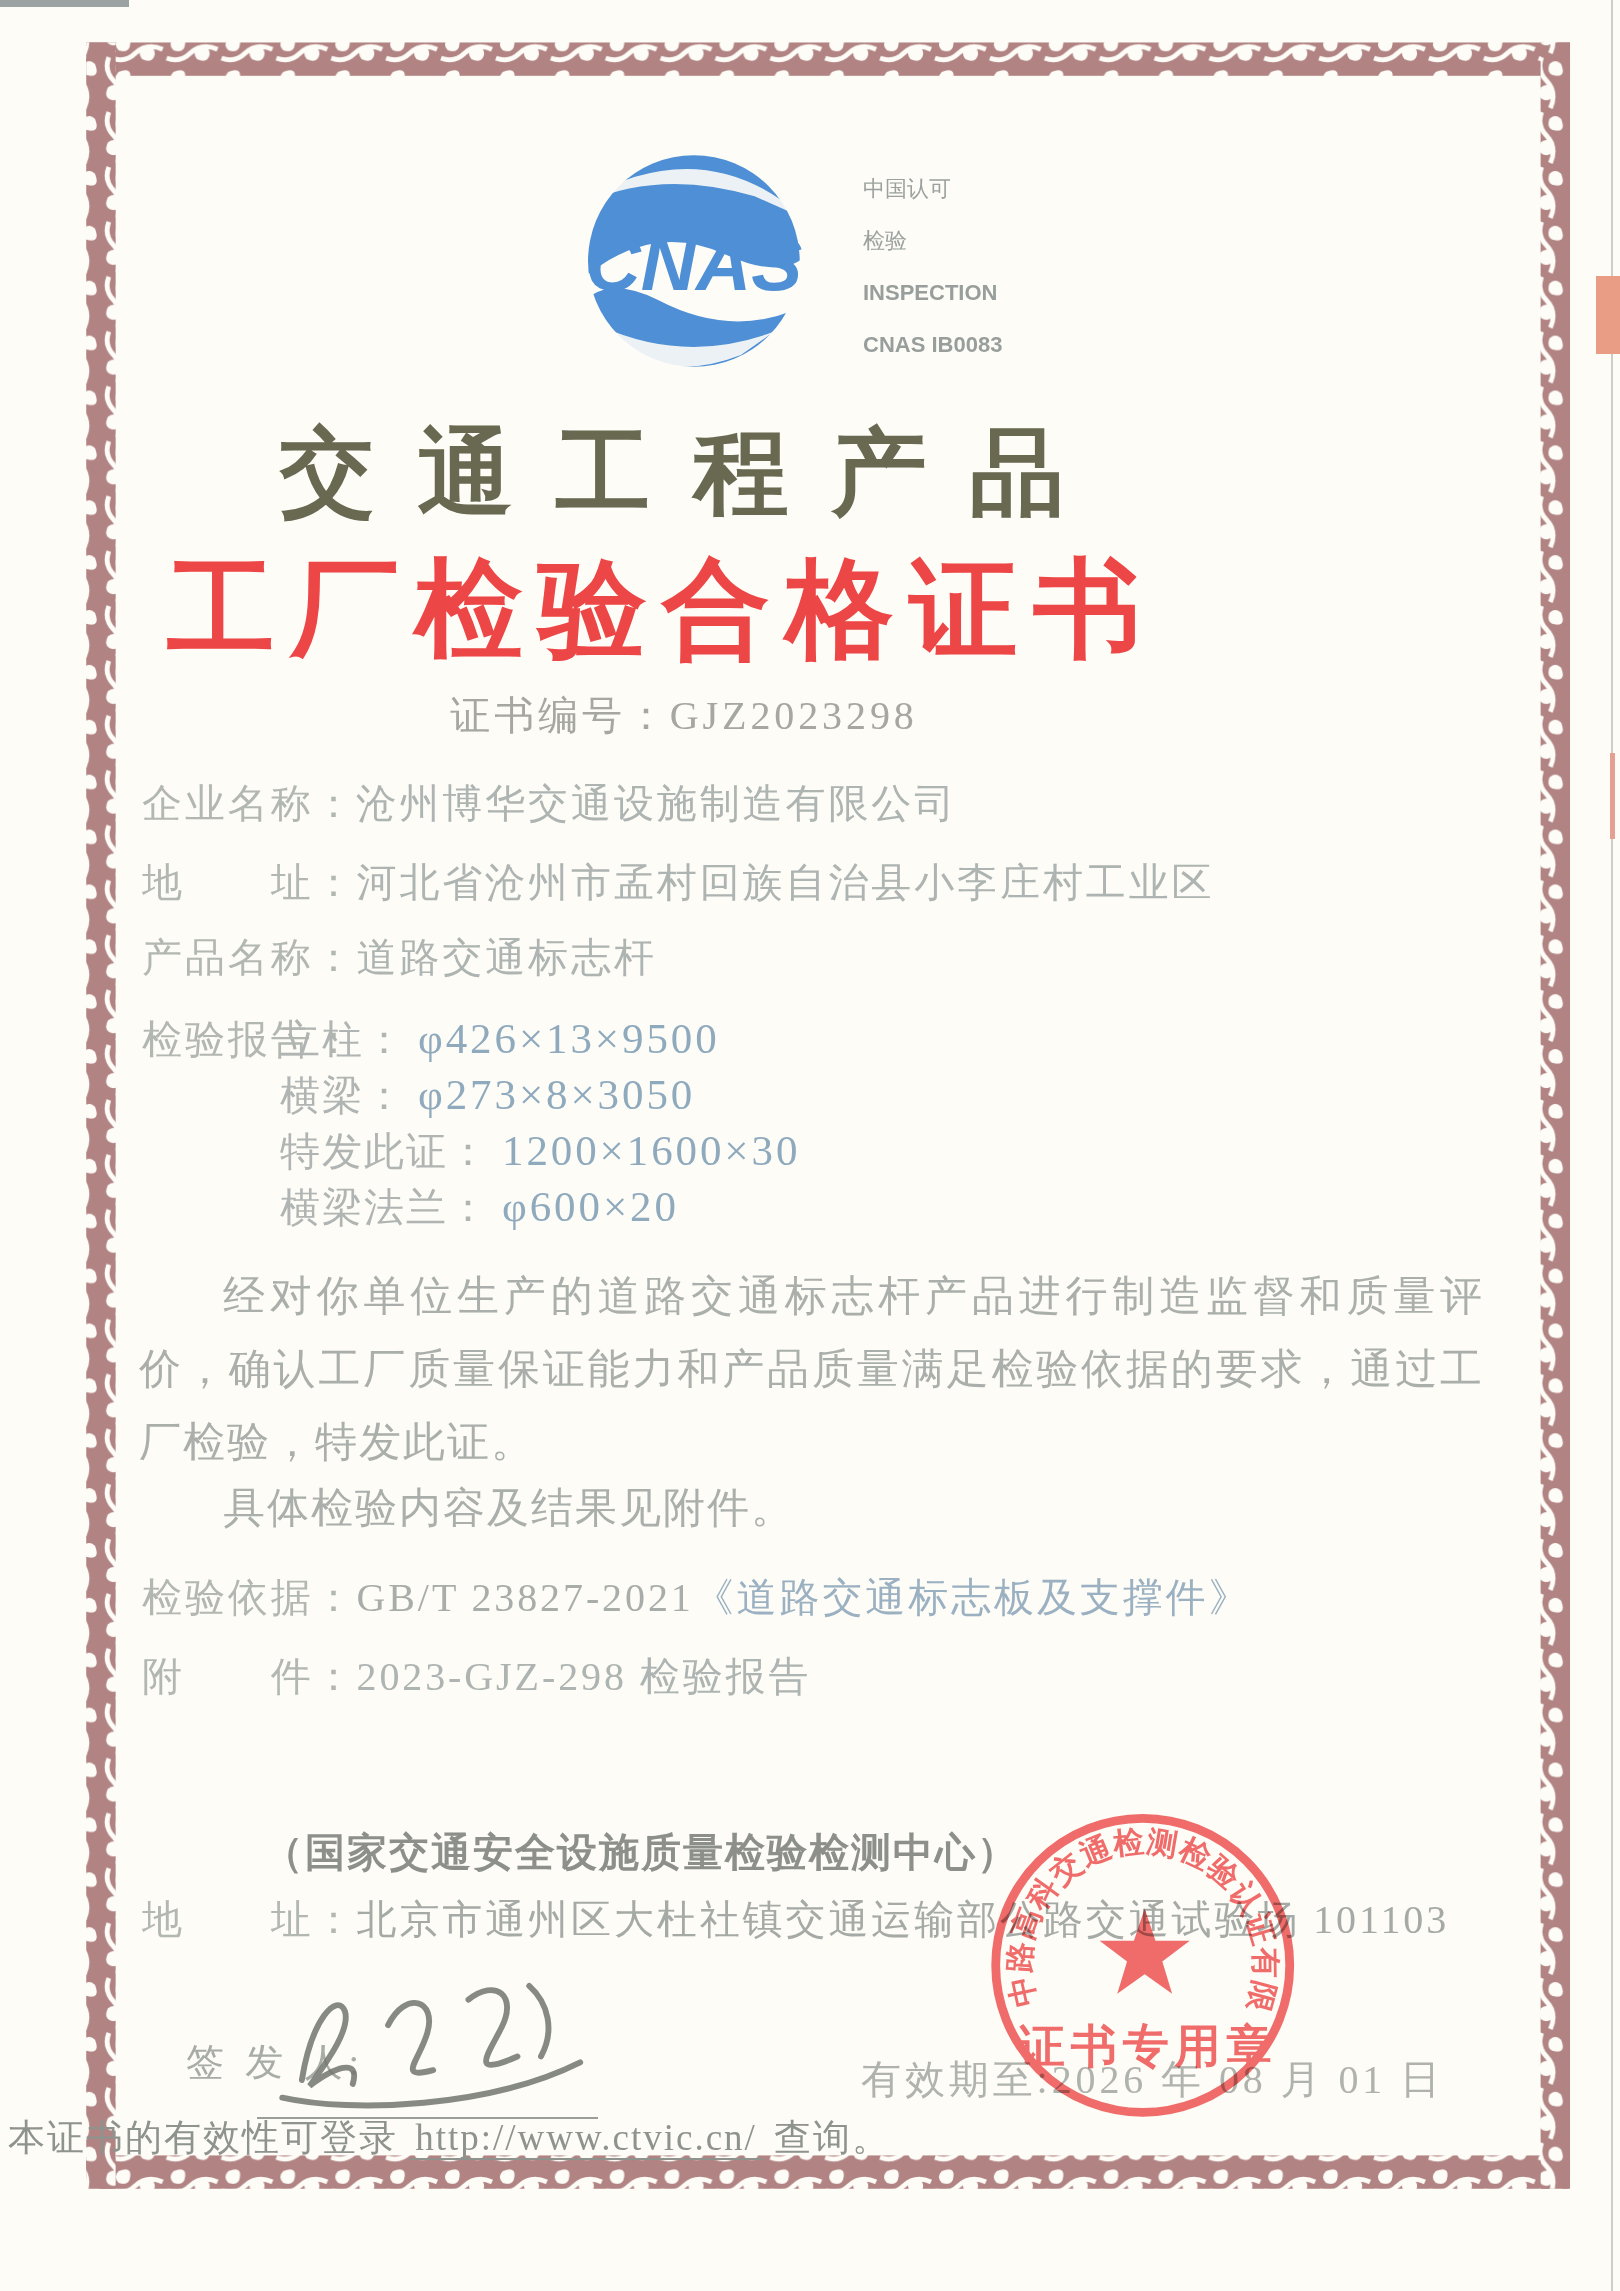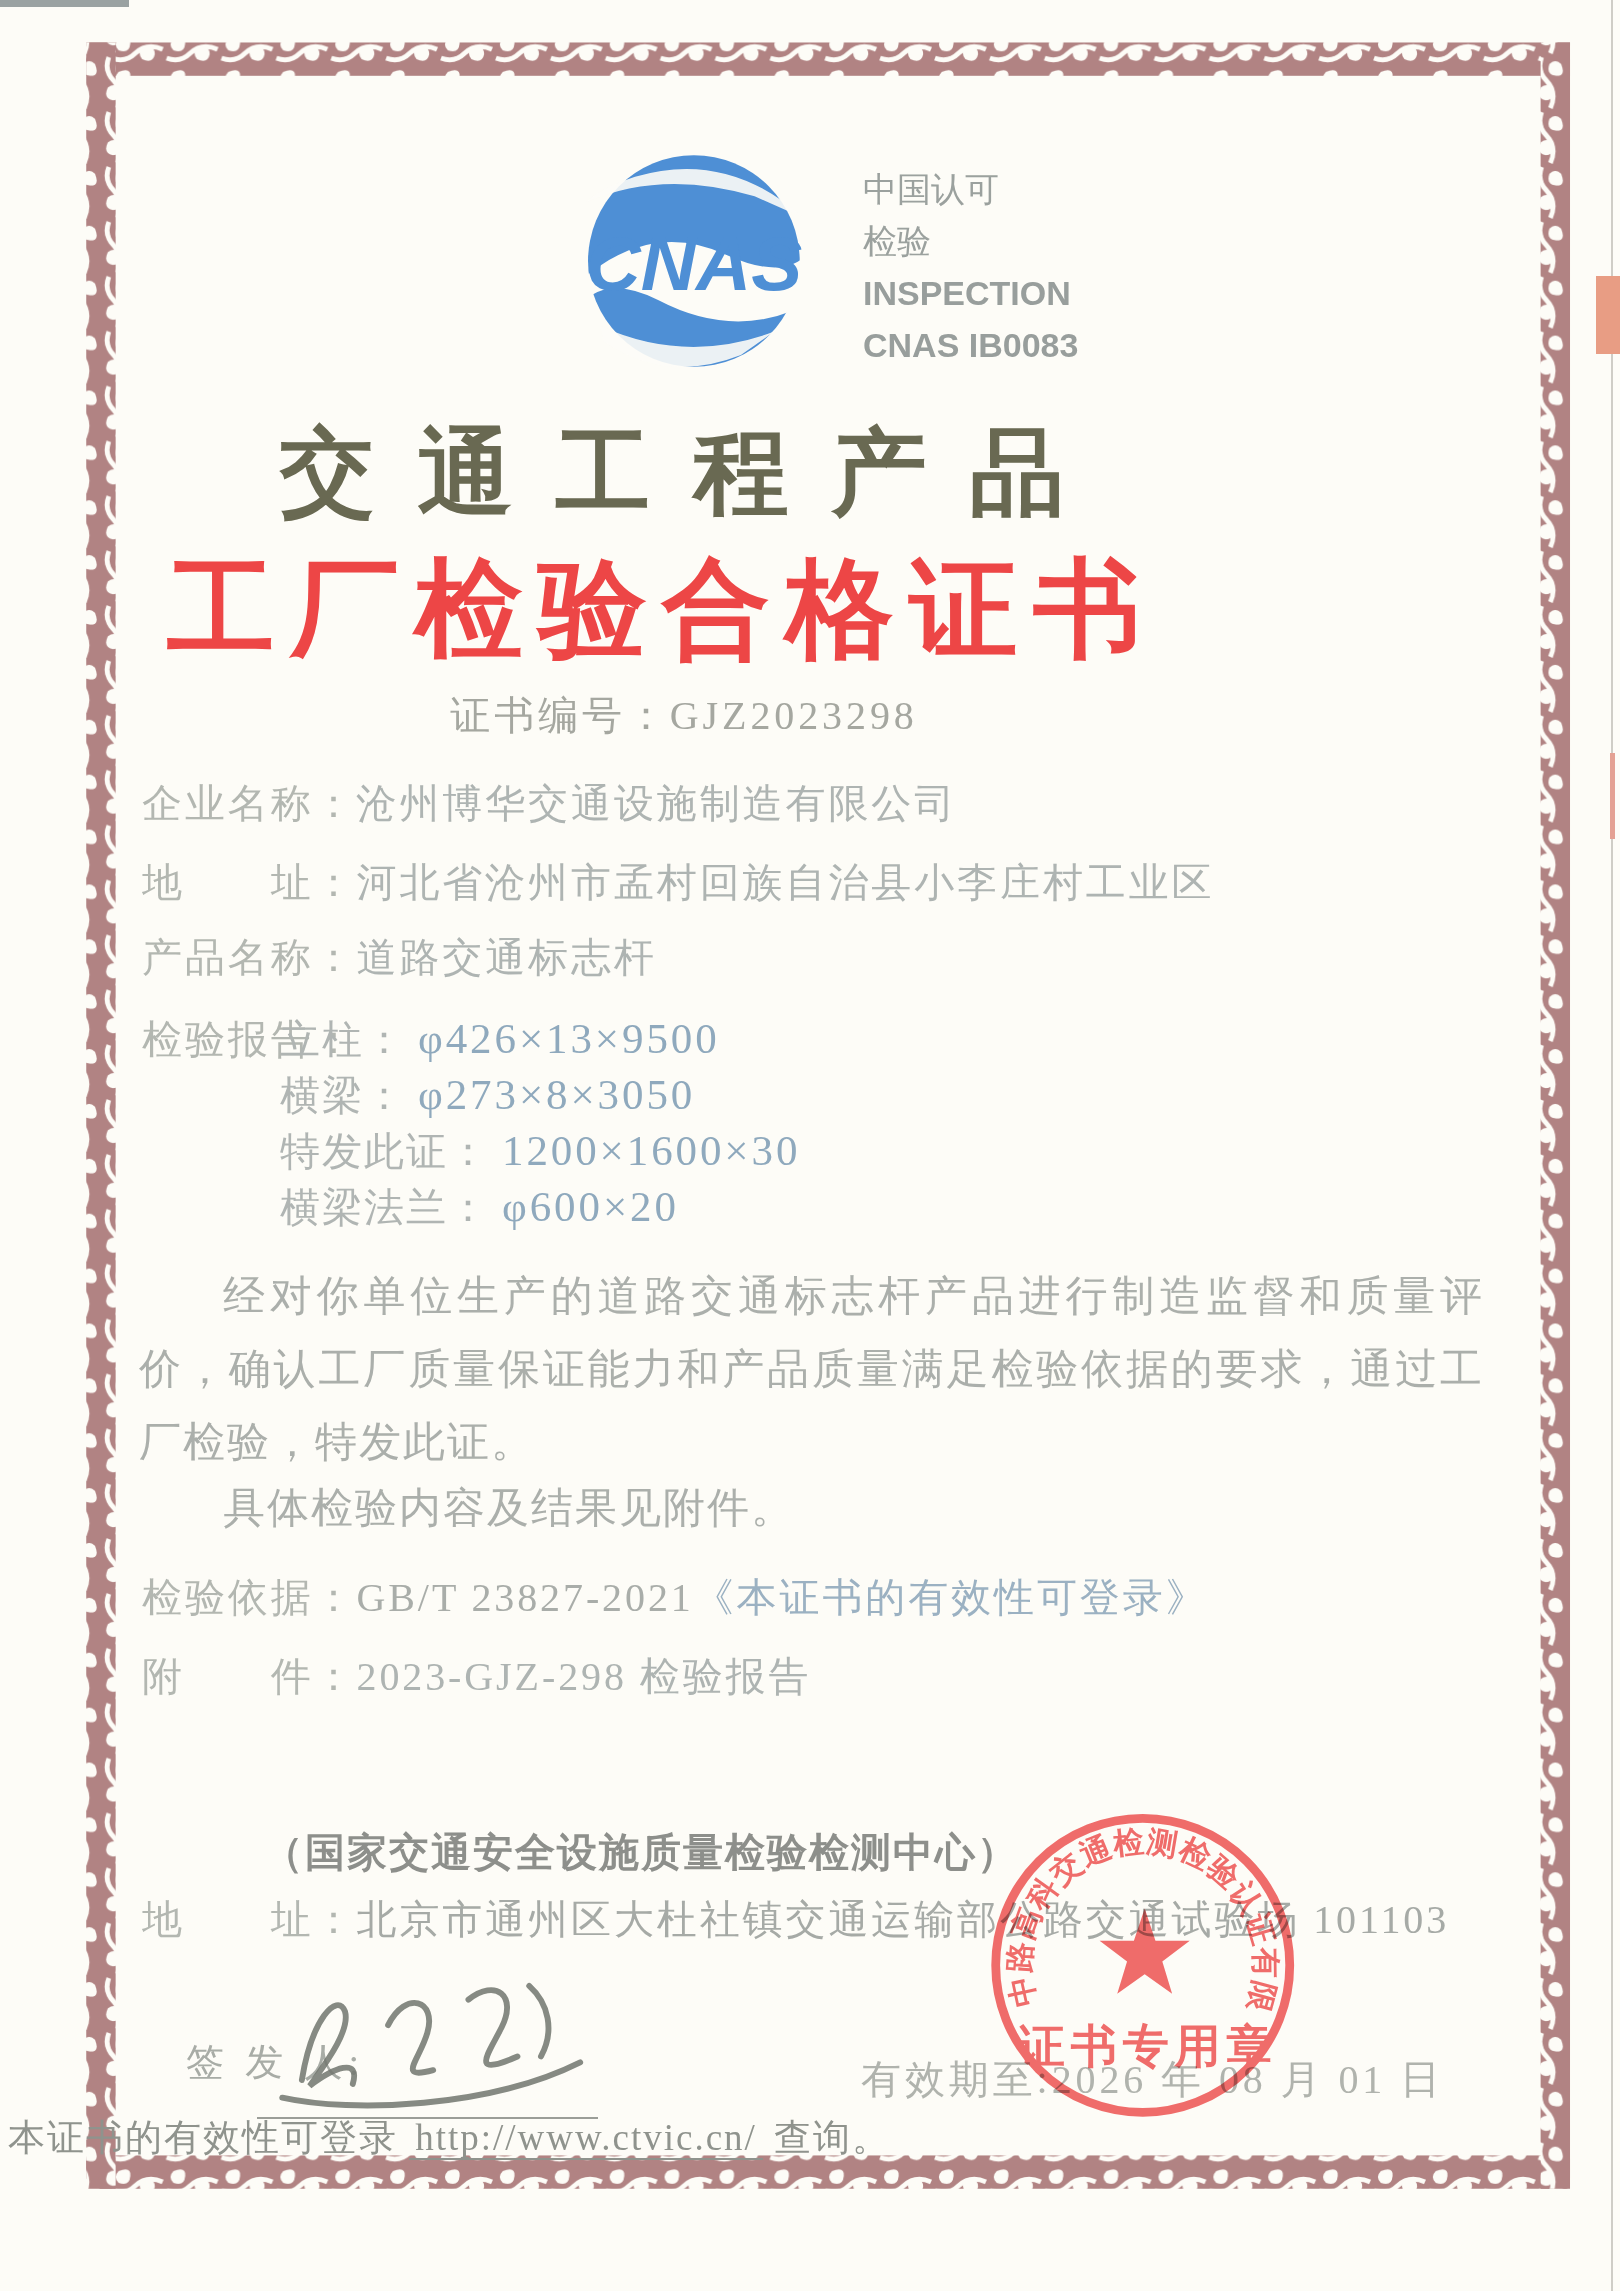--- a/index.html
+++ b/index.html
@@ -8,21 +8,21 @@
 
   
   .scan-top-strip{position:absolute;left:0;top:0;width:129px;height:6.9px;background:#9aa2a2;}
   .scan-right-line{position:absolute;left:1611px;top:0;width:2px;height:2292px;background:#cfcdc6;}
   .scan-red-block{position:absolute;left:1596px;top:276px;width:24.5px;height:78px;background:#e89d84;}
   .scan-red-tick{position:absolute;left:1610px;top:753px;width:4.9px;height:86px;background:#e4a193;}
 
   
   .abs{position:absolute;}
 
-  .logo-lines{left:863px;top:163px;color:#9ba19e;font-size:34px;line-height:52px;font-family:"Liberation Sans","DejaVu Sans",sans-serif;}
+  .logo-lines{left:863px;top:163px;color:#9ba19e;font-size:22px;line-height:52px;font-family:"Liberation Sans","DejaVu Sans",sans-serif;}
   .logo-lines .b{font-weight:bold;color:#989e9c;}
 
   .title-green{left:0;top:410px;width:1344px;text-align:center;color:#696952;font-size:95px;font-weight:bold;letter-spacing:43px;text-indent:43px;}
   .title-red{left:0;top:537px;width:1308px;text-align:center;color:#ed4646;font-size:108px;font-weight:bold;letter-spacing:15.7px;text-indent:15.7px;}
   .cert-no{left:0;top:688px;width:1368px;text-align:center;color:#a5a7a0;font-size:40px;letter-spacing:3.9px;}
 
   .row{left:142px;color:#b3b7b1;font-size:40px;letter-spacing:2.9px;white-space:nowrap;}
   .row .val{color:#aeb4b2;}
   .row-company{top:776px;}
   .row-address{top:855px;}
@@ -128,21 +128,21 @@
     <div class="srow"><span>立柱：</span> <span class="num">φ426×13×9500</span></div>
     <div class="srow"><span>横梁：</span> <span class="num">φ273×8×3050</span></div>
     <div class="srow"><span>特发此证：</span> <span class="num">1200×1600×30</span></div>
     <div class="srow"><span>横梁法兰：</span> <span class="num">φ600×20</span></div>
   </div>
 
   <div class="abs body-p1">经对你单位生产的道路交通标志杆产品进行制造监督和质量评价，确认工厂质量保证能力和产品质量满足检验依据的要求，通过工厂检验，特发此证。</div>
   <div class="abs body-p2">具体检验内容及结果见附件。</div>
 
   <div class="abs row row-basis">
-    <span>检验依据：</span><span class="code">GB/T 23827-2021</span><span class="book">《本证书的有效性可登录》</span>
+    <span>检验依据：</span><span class="code">GB/T 23827-2021</span><span class="book">《道路交通标志板及支撑件》</span>
   </div>
   <div class="abs row row-attach">
     <span>附　　件：</span><span class="val">2023-GJZ-298 检验报告</span>
   </div>
 
   <div class="abs row-issuer-sub">（国家交通安全设施质量检验检测中心）</div>
   <div class="abs row row-issuer-addr">
     <span>地　　址：</span><span class="val">北京市通州区大杜社镇交通运输部公路交通试验场 101103</span>
   </div>
 

